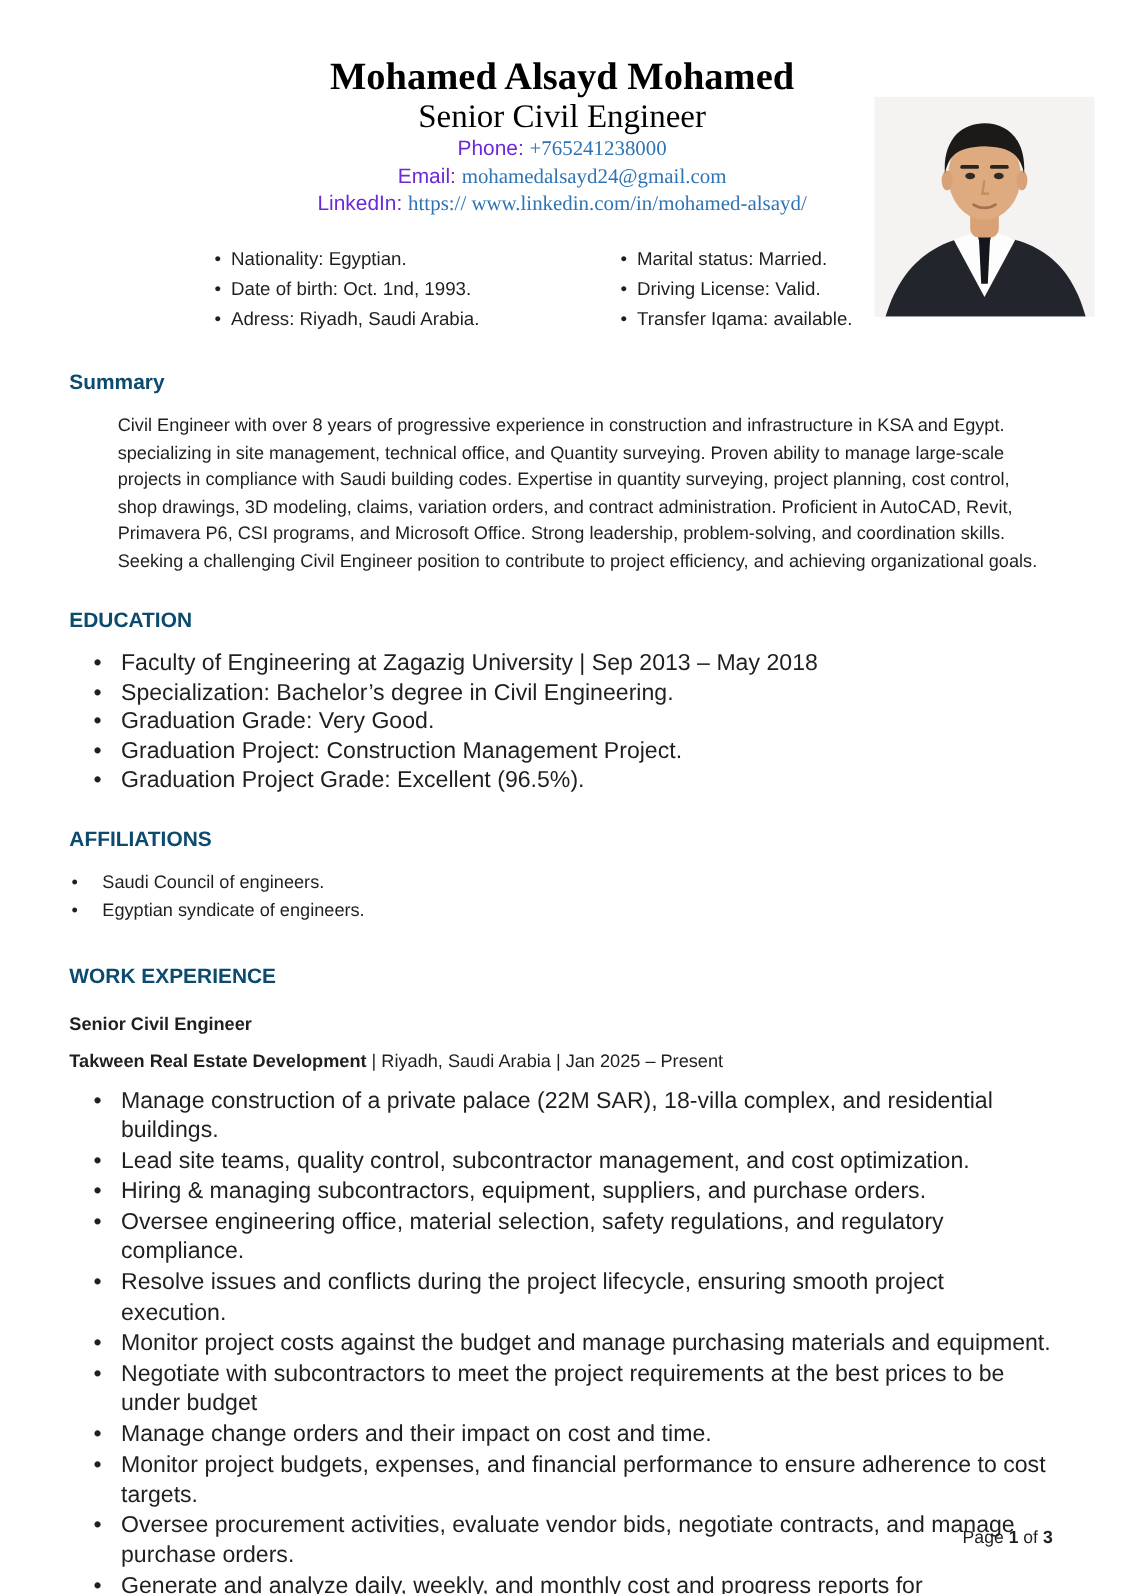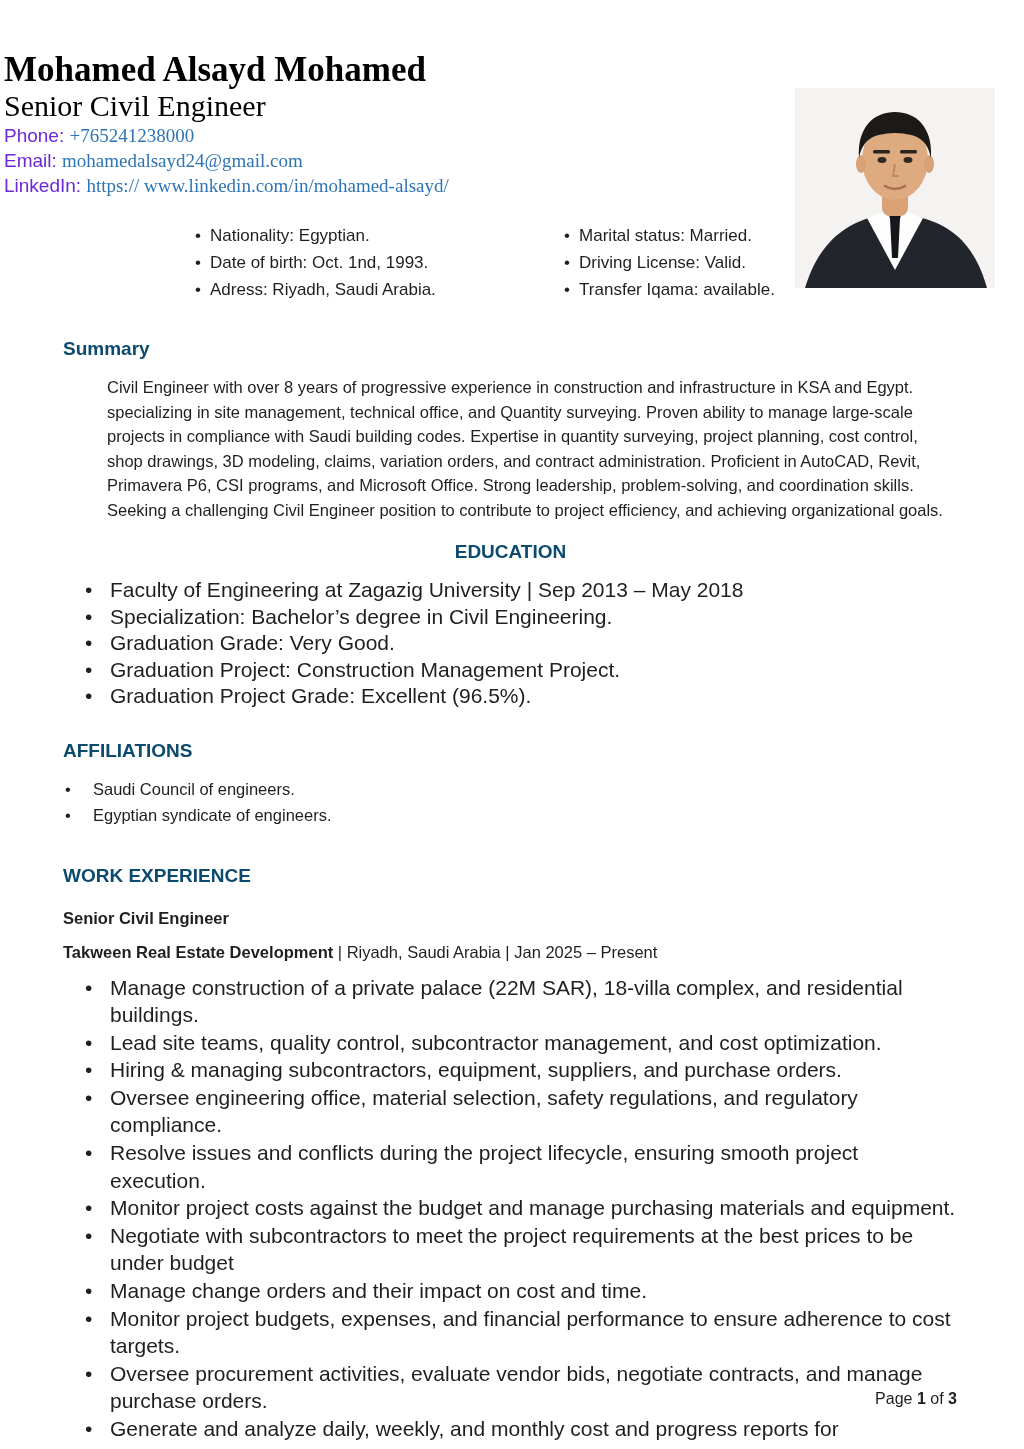--- a/index.html
+++ b/index.html
@@ -9,21 +9,22 @@
     width:1024px; height:1449px;
     margin:0 auto;
     background:#ffffff;
     font-family:"Liberation Sans", sans-serif;
     color:#1f1f1f;
     overflow:hidden;
   }
 
   
   .header-text {
-    position:absolute; top:52px; left:4px; width:990px;
+    position:absolute; top:52px; left:16px; width:990px;
+    text-align:center;
   }
   .name {
     font-family:"Liberation Serif", serif;
     font-weight:bold; font-size:35px; line-height:1.0;
     color:#000;
   }
   .job-headline {
     font-family:"Liberation Serif", serif;
     font-weight:normal; font-size:30px; line-height:1.1;
     margin-top:2px; color:#000;
@@ -59,21 +60,21 @@
 
   .section-heading {
     font-size:19px; font-weight:bold; color:#0c4a6e; line-height:22px;
   }
   .summary-paragraph {
     margin:15px 0 0 44px;
     width:850px;
     font-size:16.5px; line-height:24.5px;
   }
 
-  .edu-heading { margin-top:19px;text-align:center; }
+  .edu-heading { margin-top:32px; }
   ul.disc-list { list-style:none; margin-top:14px; }
   ul.edu-list li, ul.work-list li {
     position:relative; padding-left:47px; line-height:26.5px;
     font-size:21px;
   }
   ul.edu-list li::before, ul.work-list li::before {
     content:"\2022"; position:absolute; left:22px; top:0;
   }
   ul.affil-list li {
     position:relative; padding-left:30px; line-height:26.5px;

